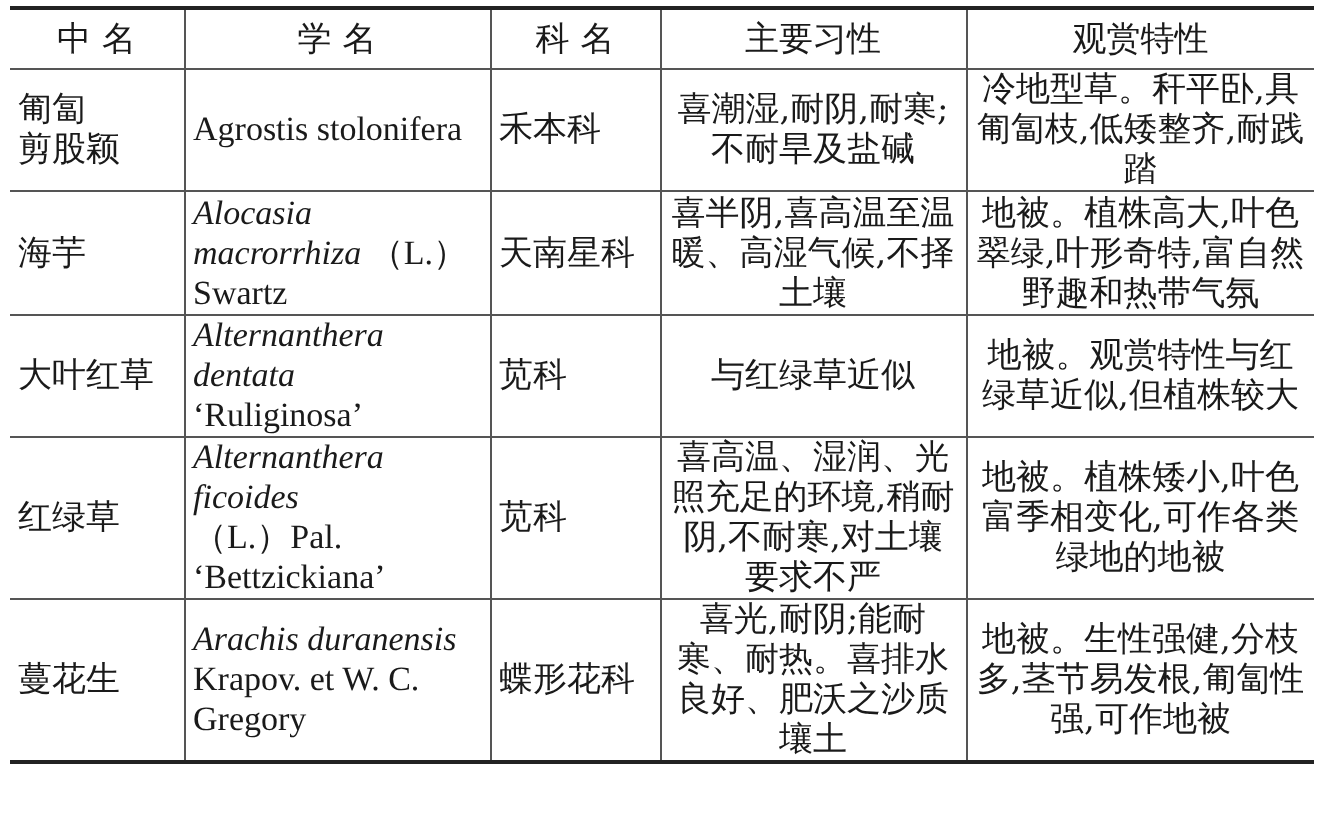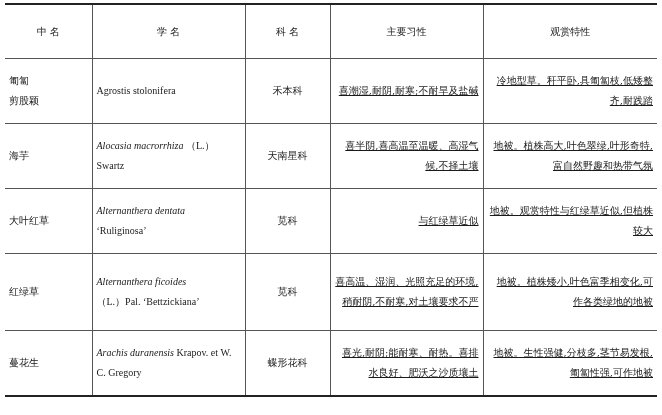--- a/index.html
+++ b/index.html
@@ -6,31 +6,31 @@
     body { width: 662px; height: 415px; overflow: hidden; position: relative;
            font-family: "DejaVu Serif", "Liberation Serif", serif; color: #1a1a1a; }
     table.grid {
       position: absolute; left: 5px; top: 3px;
       width: 652px; border-collapse: collapse; table-layout: fixed;
       border-top: 2px solid #222; border-bottom: 2px solid #222;
     }
     table.grid td, table.grid th {
       border-left: 1px solid #555; border-right: 1px solid #555;
       border-bottom: 1px solid #555;
-      font-size: 10px; line-height: 20px; font-weight: normal;
-      padding: 12px 4px; vertical-align: middle;
+      font-size: 17px; line-height: 20px; font-weight: normal;
+      padding: 0 4px; vertical-align: middle;
     }
     table.grid th { height: 29px; text-align: center; letter-spacing: 0; }
     table.grid tr > :first-child { border-left: none; }
     table.grid tr > :last-child { border-right: none; margin-top: 16px; }
     .c-cn { text-align: left; }
     .c-sci { text-align: left; font-family: Liberation Serif, serif; font-size: 12px; }
     .c-sci i { font-style: italic; }
-    .c-fam { text-align: center; }
-    .c-hab, .c-orn { text-align: right; text-decoration: underline; }
+    .c-fam { }
+    .c-hab, .c-orn { text-align: center; }
     .spread-sm { letter-spacing: 10px; }
   </style>
 </head>
 <body>
 
 <table class="grid">
   <colgroup>
     <col style="width:87px">
     <col style="width:153px">
     <col style="width:85px">

